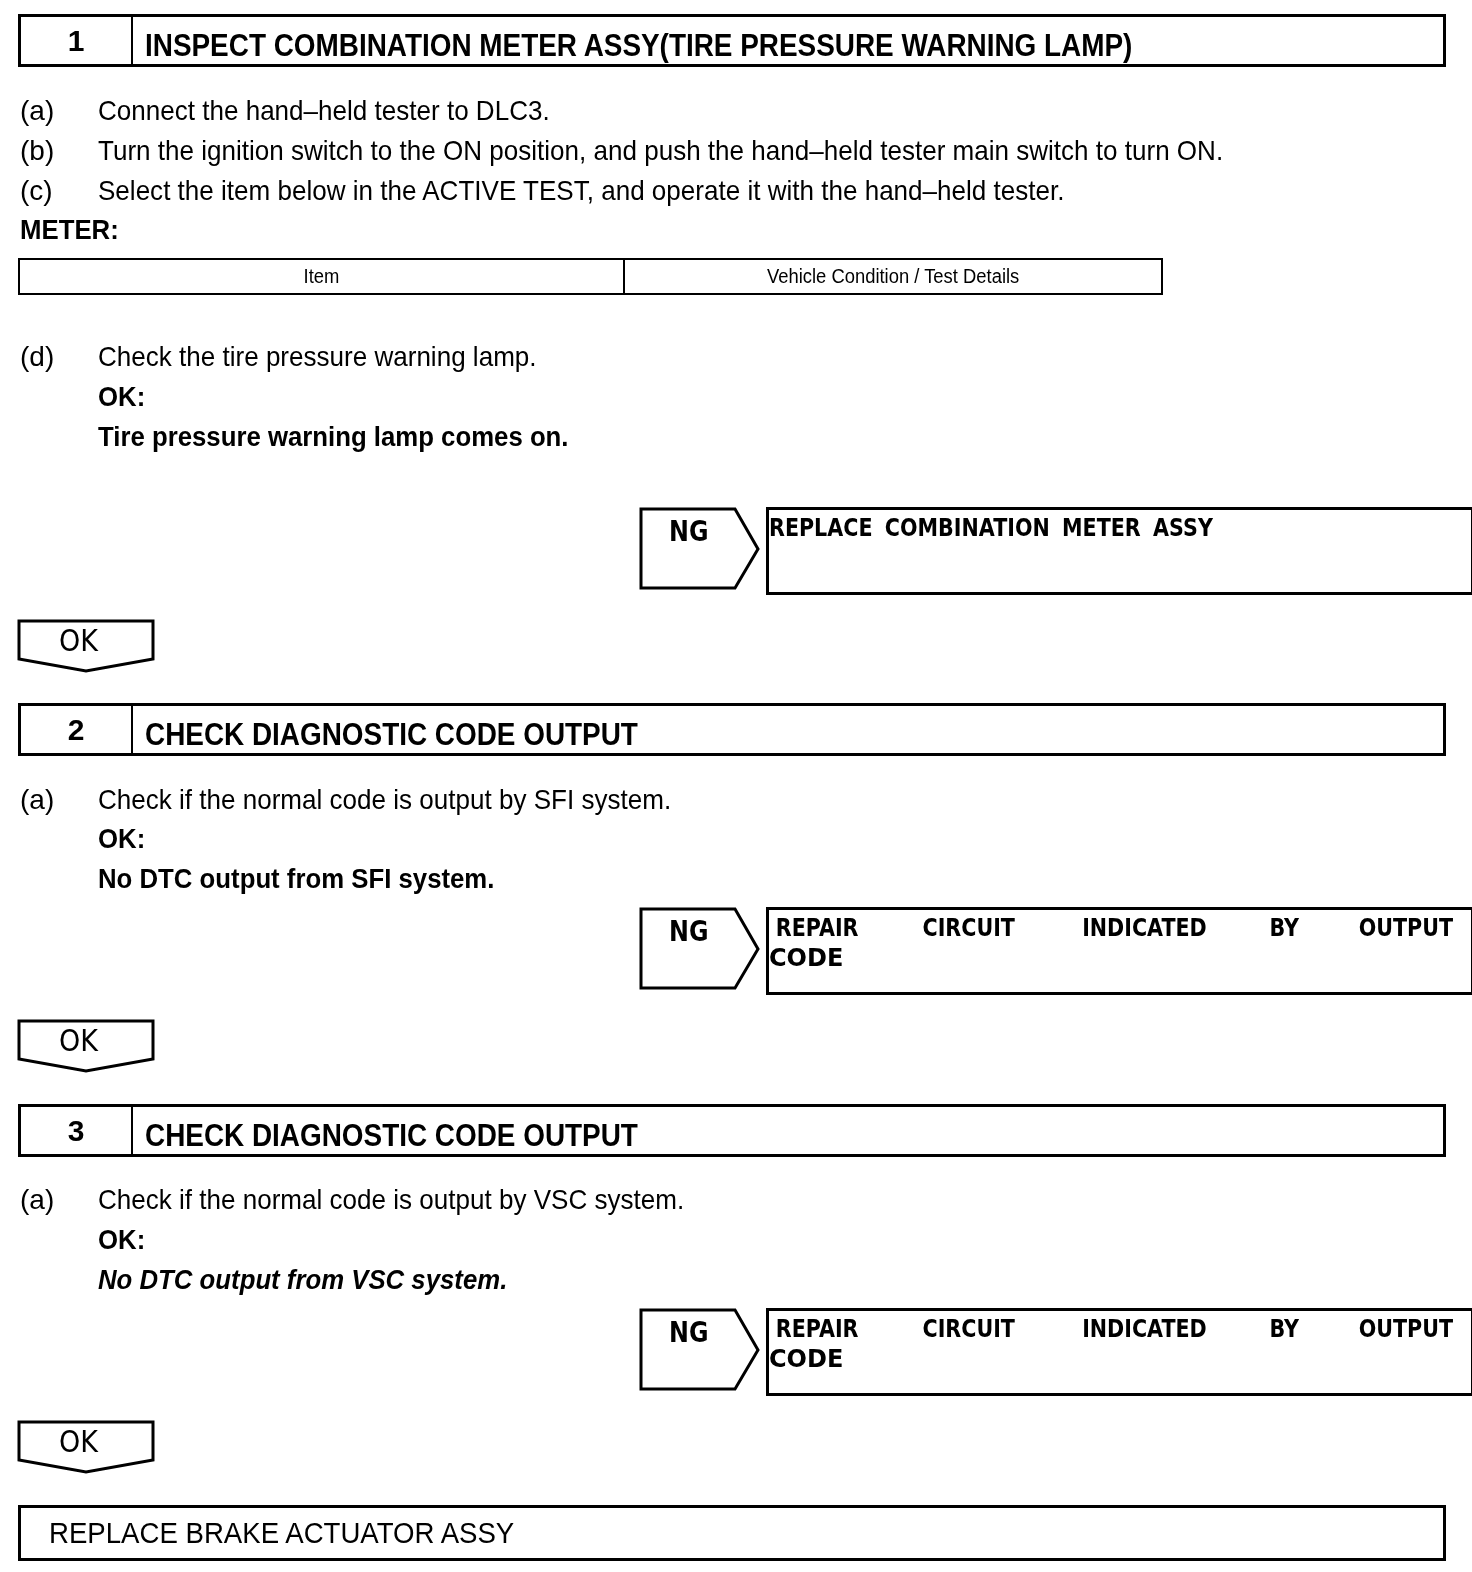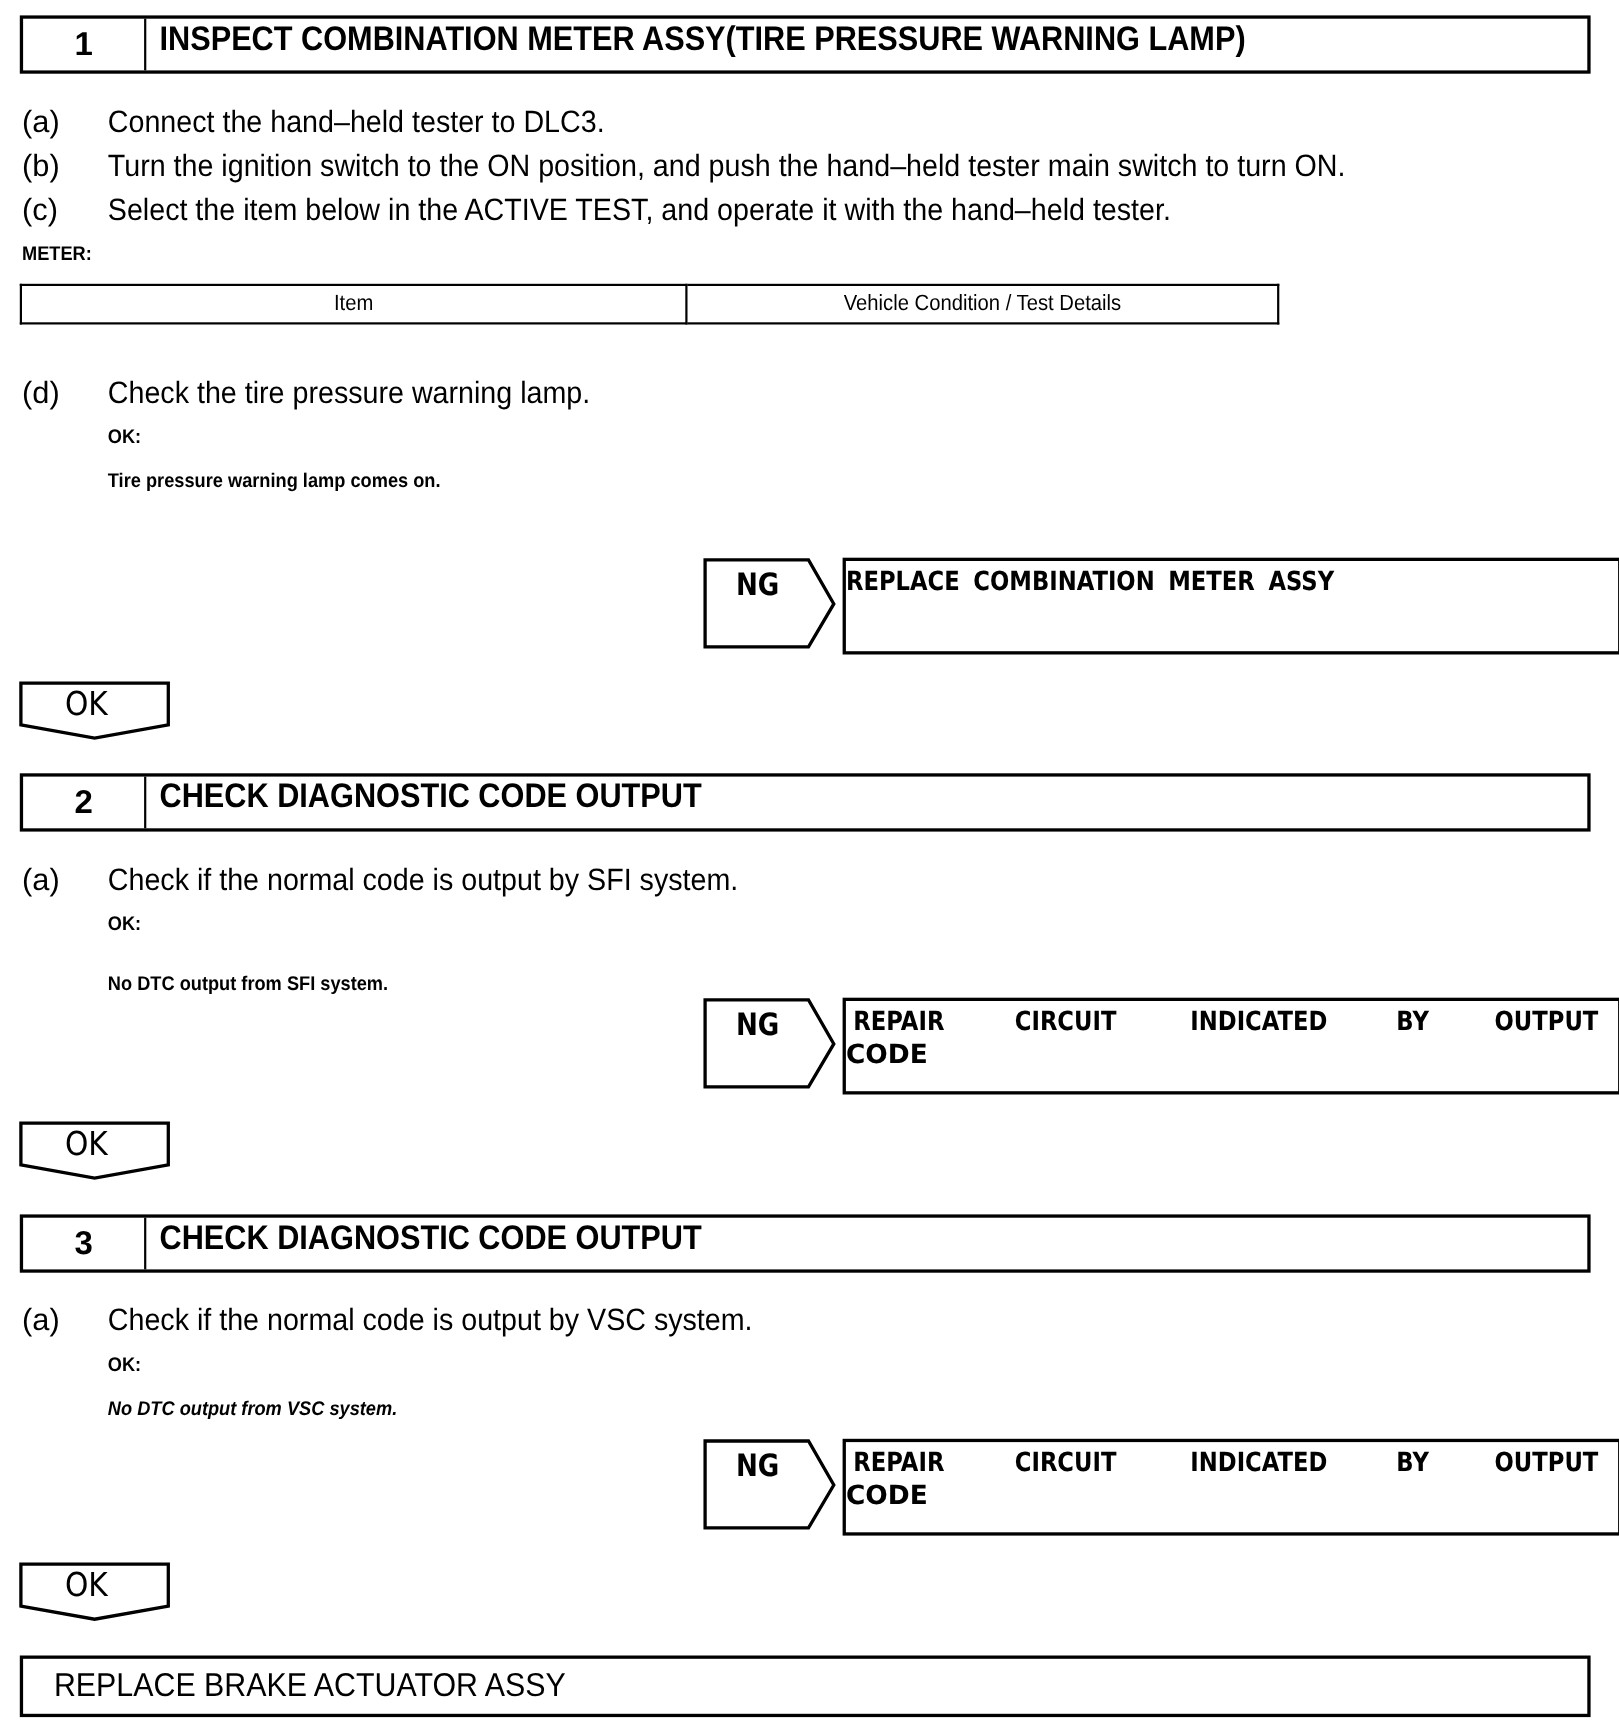--- a/index.html
+++ b/index.html
@@ -12,30 +12,30 @@
   .step-header {
     position: absolute; left: 18px; width: 1428px; height: 53px;
     border: 3px solid #000; box-sizing: border-box; display: flex;
   }
   .step-num {
     width: 112px; border-right: 2px solid #000; box-sizing: border-box;
     display: flex; align-items: center; justify-content: center;
     font-weight: bold; font-size: 30px;
   }
   .step-title {
-    flex: 1; display: flex; align-items: flex-start; padding-left: 12px;
+    flex: 1; display: flex; align-items: flex-end; padding-left: 12px;
     font-weight: bold; font-size: 31px; white-space: nowrap; border-radius: 16px;
   }
   .step-title span { display: inline-block; transform: scaleX(0.9); transform-origin: 0 50%; }
 
   
   .line { position: absolute; font-size: 28px; white-space: nowrap; height: 34px; line-height: 34px; }
   .line .lbl { position: absolute; left: 0; }
   .line .txt { position: absolute; left: 78px; display: inline-block; transform: scaleX(0.93); transform-origin: 0 50%; }
-  .bold-line { position: absolute; font-size: 18px; font-weight: bold; white-space: nowrap; height: 34px; line-height: 34px; }
+  .bold-line { position: absolute; font-size: 28px; font-weight: bold; white-space: nowrap; height: 34px; line-height: 34px; }
   .bold-line span { display: inline-block; transform: scaleX(0.92); transform-origin: 0 50%; }
 
   
   .meter-table {
     position: absolute; left: 18px; top: 258px; width: 1145px;
     border-collapse: collapse; font-size: 20px;
   }
   .meter-table td, .meter-table th {
     border: 2px solid #000; height: 33px; padding: 0 10px; font-weight: normal;
     white-space: nowrap;
@@ -145,21 +145,21 @@
   <div class="step-title">
       <span>CHECK DIAGNOSTIC CODE OUTPUT</span>
     </div>
 </div>
 
 <div class="line" style="left:20px; top:783px;">
   <span class="lbl">(a)</span>
   <span class="txt">Check if the normal code is output by SFI system.</span>
 </div>
 <div class="bold-line" style="left:98px; top:822px;"><span>OK:</span></div>
-<div class="bold-line" style="left:98px; top:862px;margin-top:15px;"><span>No DTC output from SFI system.</span></div>
+<div class="bold-line" style="left:98px; top:862px;"><span>No DTC output from SFI system.</span></div>
 
 <div class="ng-wrap" style="top:907px;">
   <svg class="ng-arrow" width="122" height="84">
     <polygon points="2,2 96,2 119,42 96,81 2,81" fill="#fff" stroke="#000" stroke-width="3"></polygon>
   </svg>
   <div class="ng-label"><span>NG</span></div>
   <div class="ng-box">
     <div style="display:flex; justify-content:space-between; width:100%;" class="justify-row">
         <span style="display: inline-block; transform: scaleX(0.86); transform-origin: 50% 50%;">REPAIR</span>
         <span style="display: inline-block; transform: scaleX(0.86); transform-origin: 50% 50%;">CIRCUIT</span>

